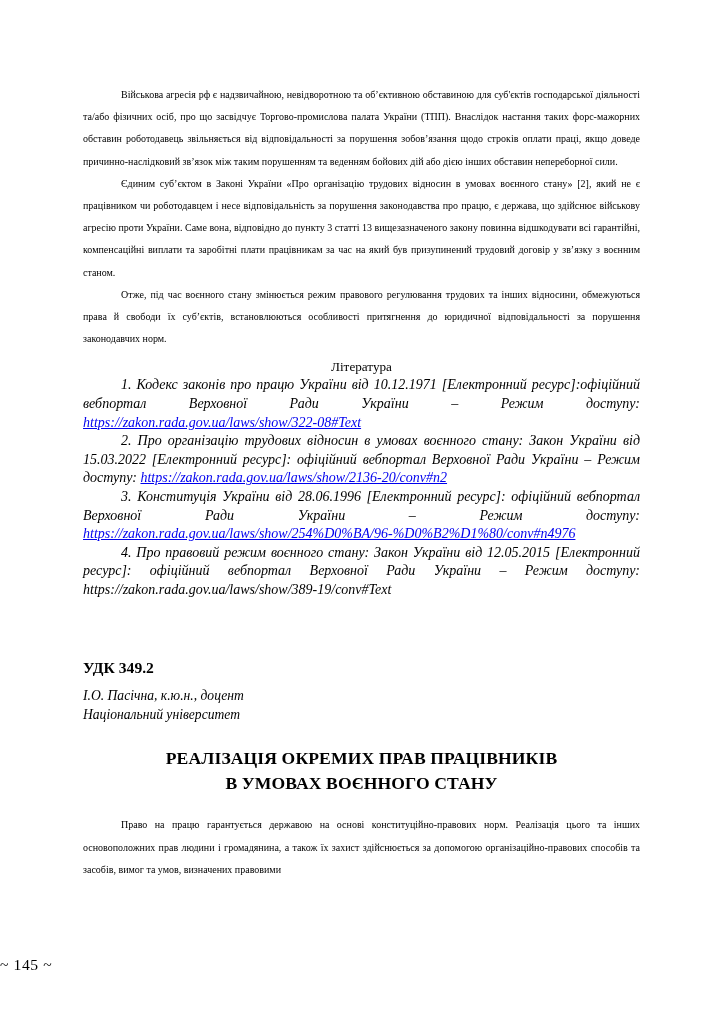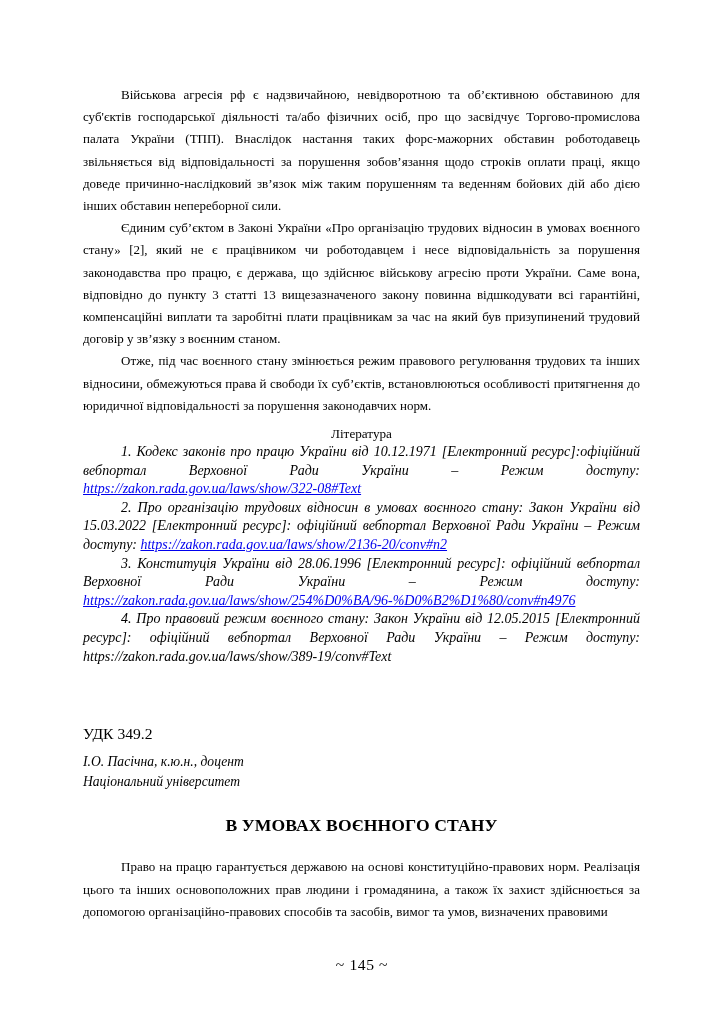--- a/index.html
+++ b/index.html
@@ -29,21 +29,21 @@
 
   .content {
     position: absolute;
     left: 83px;
     top: 84px;
     width: 557px;
   }
 
   
   .para {
-    font-size: 13px;
+    font-size: 10px;
     line-height: 22.2px;
     text-align: justify;
     text-justify: inter-word;
     text-indent: 38px;
     margin: 0;
     hyphens: none;
   }
 
   
   .refs-heading {
@@ -68,21 +68,21 @@
   .ref .nu {
     text-decoration: none;
   }
 
   
   .spacer-big { height: 58px; }
 
   .udc {
     font-size: 15.6px;
     line-height: 20px;
-    font-weight: normal;
+    font-weight: bold;
     margin: 0;
   }
 
   .authors {
     margin: 8px 0 0 0;
     text-align: left;
   }
   .authors div {
     font-size: 13.6px;
     line-height: 19.4px;
@@ -100,21 +100,20 @@
   .article-title div { white-space: nowrap; }
 
   .after-title { height: 19px; }
 
   
   .page-number {
     position: absolute;
     left: 0;
     top: 955px;
     width: 724px;
-    text-align: center;
     font-size: 15.6px;
     line-height: 20px;
     letter-spacing: 0.6px;
   }
 </style>
 </head>
 <body>
 
 <div class="page">
   <div class="content">
@@ -149,20 +148,21 @@
 
     <div>
       <p class="udc">УДК 349.2</p>
 
       <div class="authors">
         <div>І.О. Пасічна, к.ю.н., доцент</div>
         <div>Національний університет</div>
       </div>
 
       <div class="article-title">
+        <div>РЕАЛІЗАЦІЯ ОКРЕМИХ ПРАВ ПРАЦІВНИКІВ</div>
         <div>В УМОВАХ ВОЄННОГО СТАНУ</div>
       </div>
     </div>
 
     <div class="after-title"></div>
 
     <div>
       <p class="para">Право на працю гарантується державою на основі конституційно-правових норм. Реалізація цього та інших основоположних прав людини і громадянина, а також їх захист здійснюється за допомогою організаційно-правових способів та засобів, вимог та умов, визначених правовими</p>
     </div>
 

